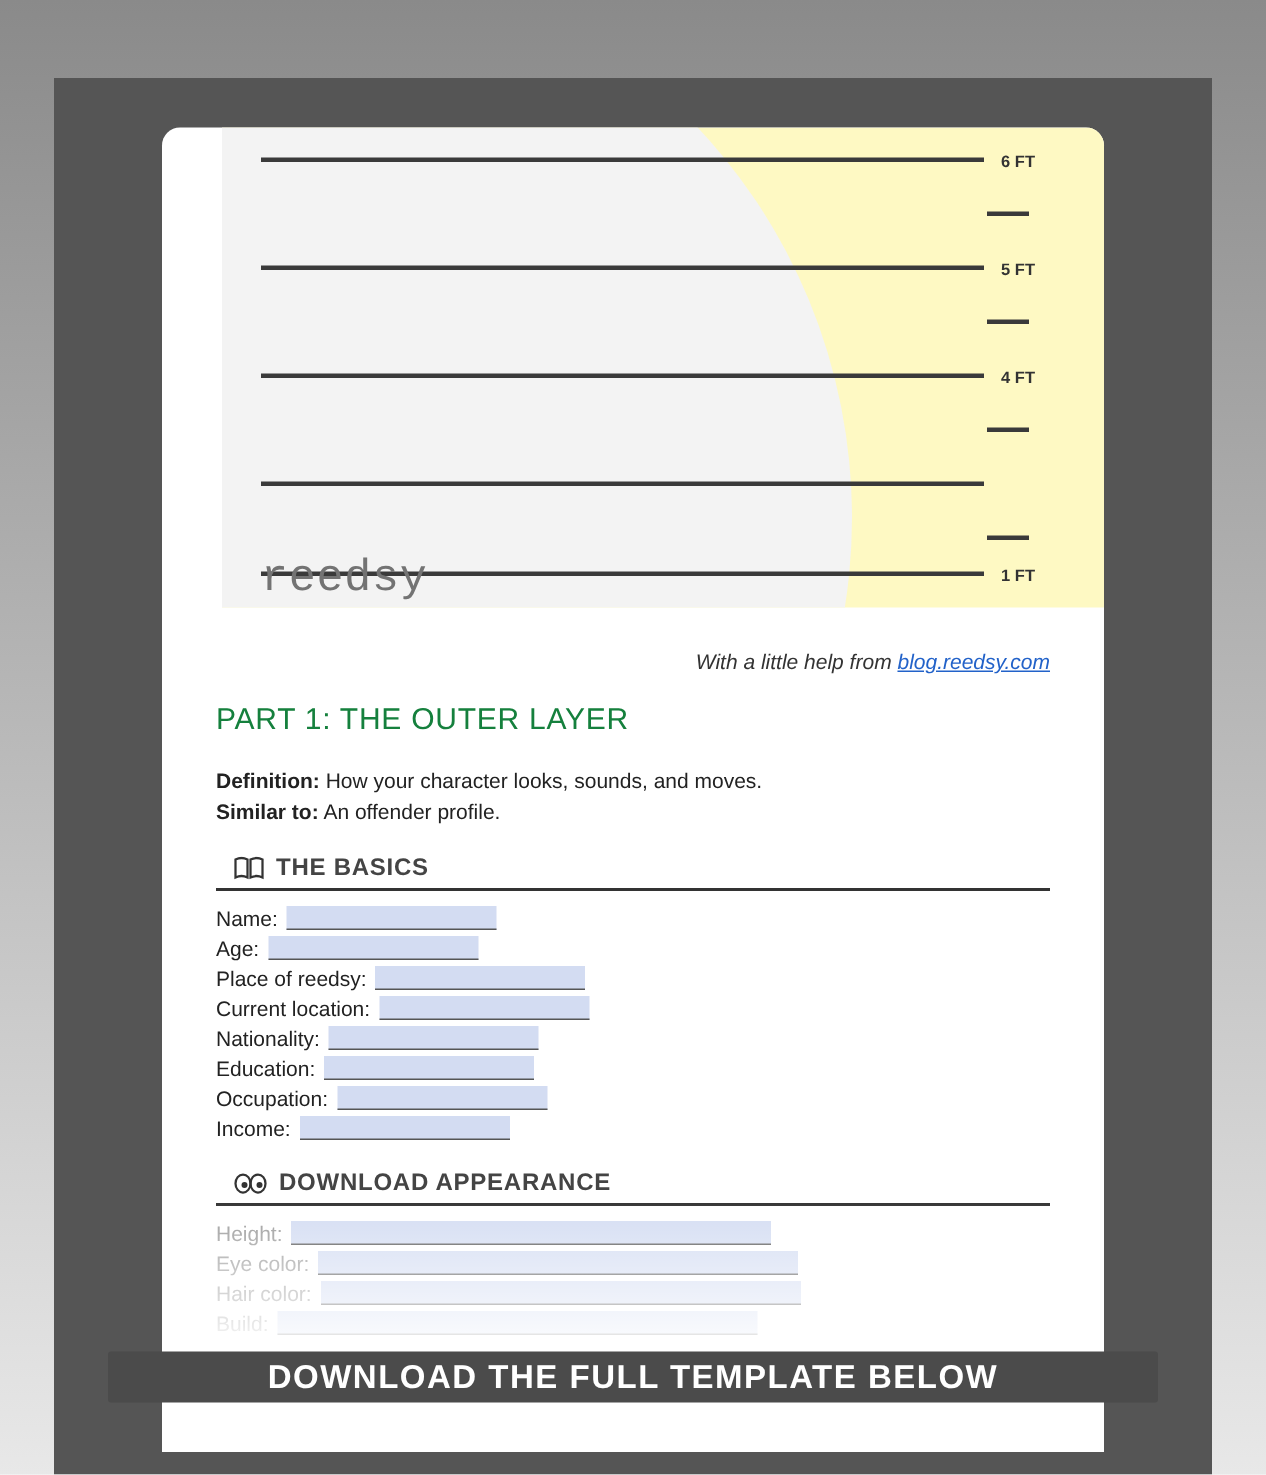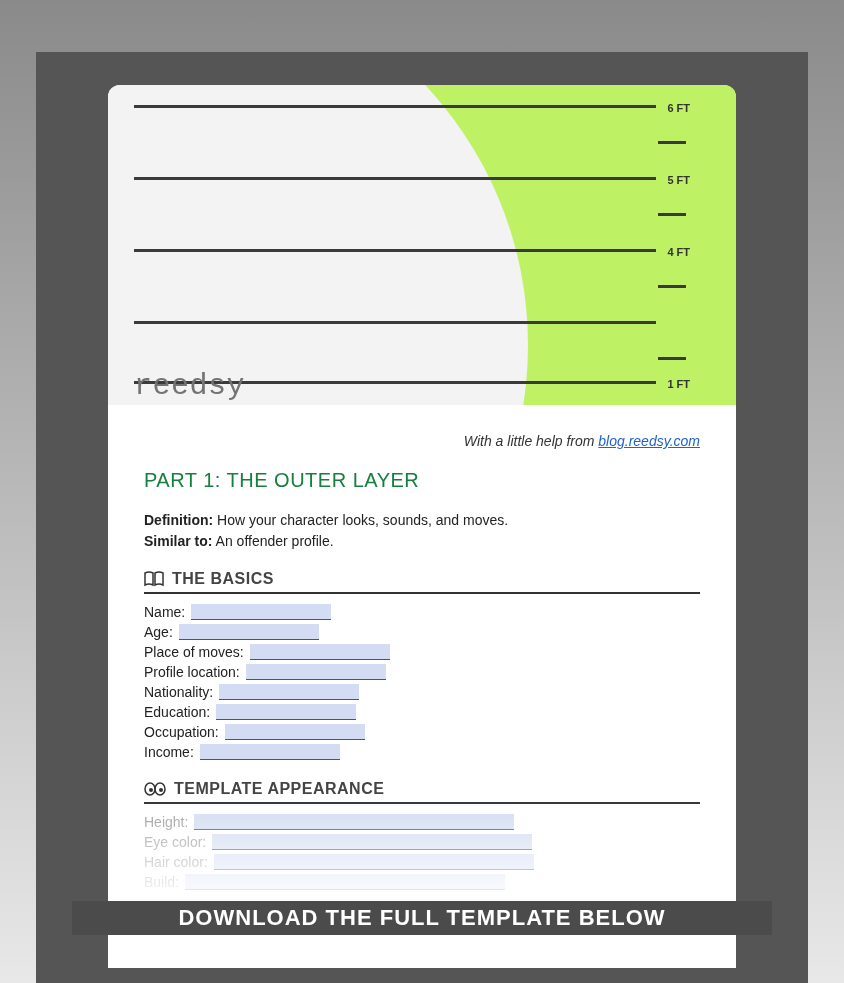--- a/index.html
+++ b/index.html
@@ -25,22 +25,23 @@
   right: 108px;
   top: 85px;
   bottom: 15px;
   background: #fff;
   border-radius: 12px 12px 0 0;
   overflow: hidden;
 }
 .hero {
   position: relative;
   height: 320px;
-  background: #bef264;
+  background: #fef9c3;
   overflow: hidden;
+  margin-left: 40px;
 }
 .hero::before {
   content: "";
   position: absolute;
   left: -340px;
   top: -120px;
   width: 760px;
   height: 760px;
   border-radius: 50%;
   background: #f3f3f3;
@@ -74,21 +75,21 @@
 .character { position: absolute; right: 88px; bottom: -6px; width: 150px; }
 
 
 .content { padding: 28px 36px 120px; color: #222; }
 .title { font-size: 30px; font-weight: 700; margin-bottom: 6px; letter-spacing: -0.3px; }
 .byline { font-size: 14px; font-style: italic; color: #333; margin-bottom: 20px; text-align: right; }
 .byline a { color: #2262c9; text-decoration: underline; }
 .parthead { font-size: 20px; color: #15803d; letter-spacing: 0.5px; margin-bottom: 18px; }
 .dl { font-size: 14px; line-height: 1.5; margin-bottom: 18px; }
 .dl b { font-weight: 700; }
-.section-title { font-size: 16px; font-weight: 700; color: #444; letter-spacing: 0.5px; margin: 8px 0 4px; display: flex; align-items: center; gap: 8px; }
+.section-title { font-size: 16px; font-weight: 700; color: #444; letter-spacing: 0.5px; margin: 8px 12px 4px; display: flex; align-items: center; gap: 8px; }
 .icon { display: inline-flex; }
 .rule { border-top: 2px solid #333; margin: 4px 0 8px; }
 .fields { font-size: 14px; }
 .fieldrow { display: flex; align-items: center; height: 20px; }
 .fieldlabel { white-space: nowrap; padding-right: 6px; }
 .fieldinput { height: 16px; background: #d3dcf2; border-bottom: 1px solid #555; }
 .fadeblock { margin-top: 18px; position: relative; }
 .fadeblock .fields .fieldlabel { color: #9a9a9a; }
 .fadeblock::after {
   content: "";
@@ -179,25 +180,25 @@
     <div class="fields" id="basics-fields">
         <div class="fieldrow">
           <div class="fieldlabel">Name:</div>
           <div class="fieldinput" style="width: 140px;"></div>
         </div>
         <div class="fieldrow">
           <div class="fieldlabel">Age:</div>
           <div class="fieldinput" style="width: 140px;"></div>
         </div>
         <div class="fieldrow">
-          <div class="fieldlabel">Place of moves:</div>
-          <div class="fieldinput" style="width: 140px;"></div>
-        </div>
-        <div class="fieldrow">
-          <div class="fieldlabel">Profile location:</div>
+          <div class="fieldlabel">Place of reedsy:</div>
+          <div class="fieldinput" style="width: 140px;"></div>
+        </div>
+        <div class="fieldrow">
+          <div class="fieldlabel">Current location:</div>
           <div class="fieldinput" style="width: 140px;"></div>
         </div>
         <div class="fieldrow">
           <div class="fieldlabel">Nationality:</div>
           <div class="fieldinput" style="width: 140px;"></div>
         </div>
         <div class="fieldrow">
           <div class="fieldlabel">Education:</div>
           <div class="fieldinput" style="width: 140px;"></div>
         </div>
@@ -214,21 +215,21 @@
     <div class="fadeblock">
       <div class="section-title">
         <span class="icon">
           <svg width="22" height="14" viewBox="0 0 22 14">
               <ellipse cx="6" cy="7" rx="5" ry="6" fill="none" stroke="#333" stroke-width="1.5"></ellipse>
               <ellipse cx="16" cy="7" rx="5" ry="6" fill="none" stroke="#333" stroke-width="1.5"></ellipse>
               <circle cx="7" cy="8" r="2" fill="#333"></circle>
               <circle cx="17" cy="8" r="2" fill="#333"></circle>
             </svg>
         </span>
-        <span>TEMPLATE APPEARANCE</span>
+        <span>DOWNLOAD APPEARANCE</span>
       </div>
       <div class="rule"></div>
       <div class="fields" id="physical-fields">
           <div class="fieldrow">
             <div class="fieldlabel">Height:</div>
             <div class="fieldinput" style="width: 320px;"></div>
           </div>
           <div class="fieldrow">
             <div class="fieldlabel">Eye color:</div>
             <div class="fieldinput" style="width: 320px;"></div>

